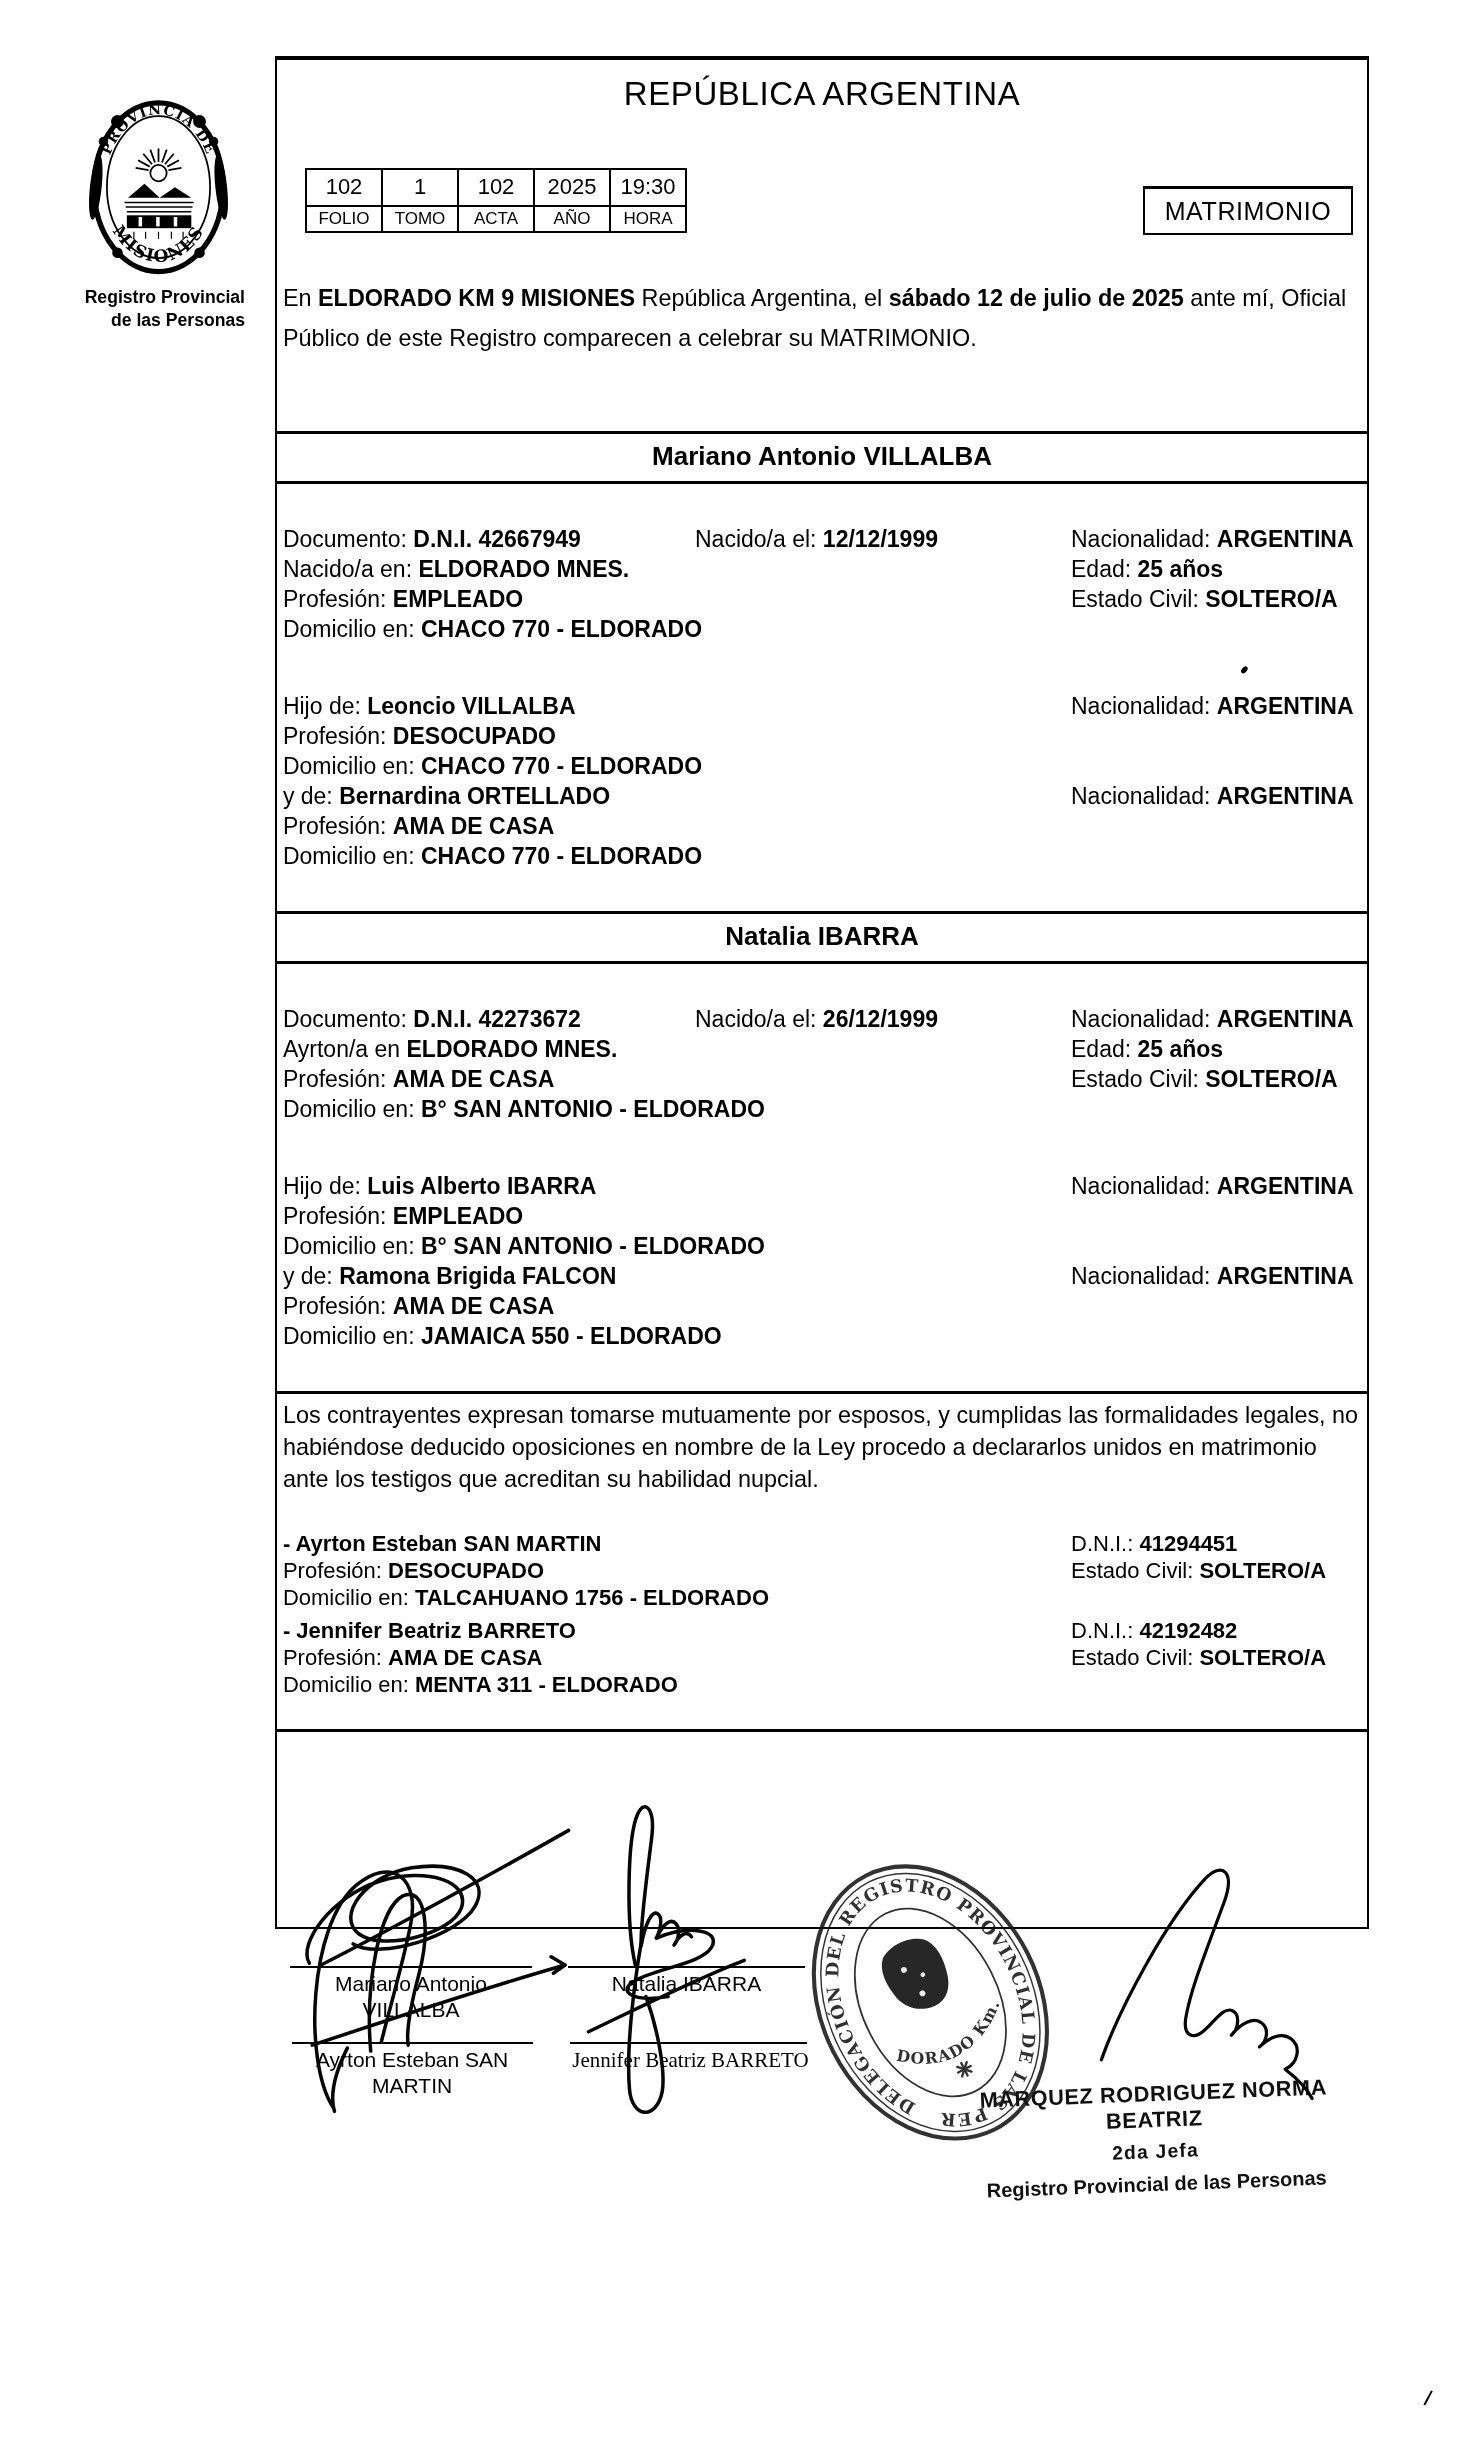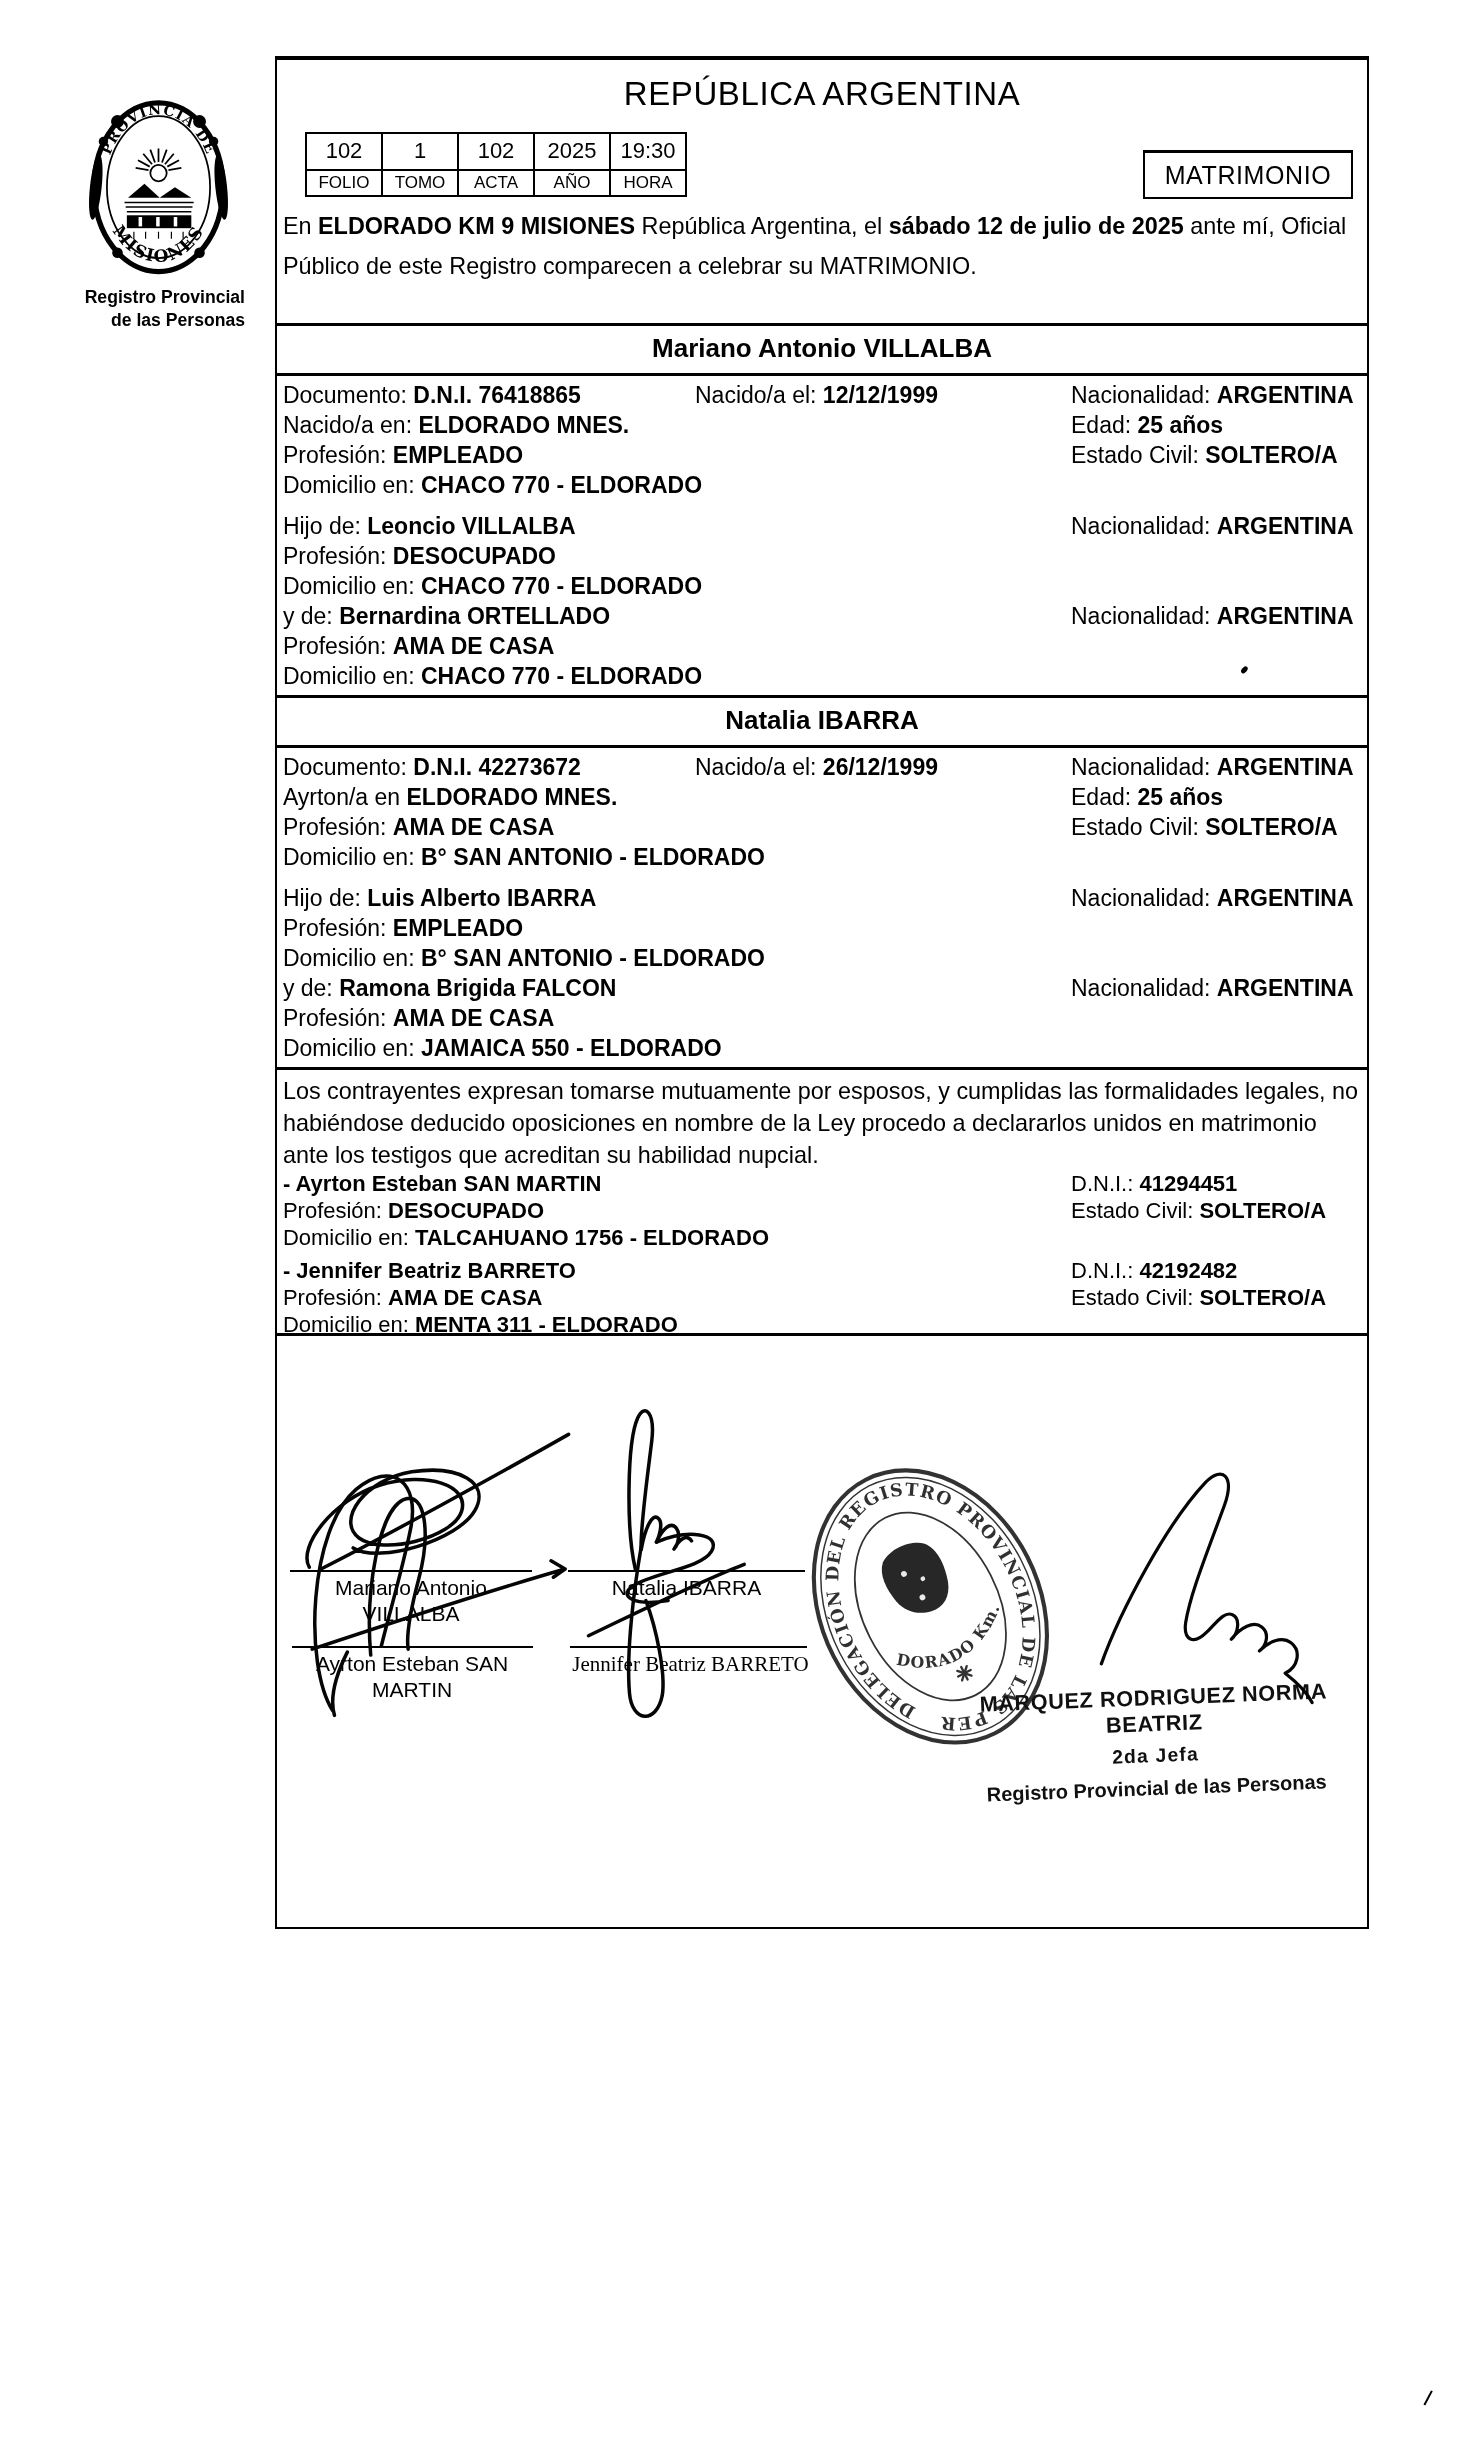--- a/index.html
+++ b/index.html
@@ -5,21 +5,21 @@
   html,body{margin:0;padding:0;background:#fff;}
   .page{position:relative;width:1477px;height:2462px;background:#fff;overflow:hidden;
         font-family:"Liberation Sans",sans-serif;color:#000;}
   
   .seal-wrap{position:absolute;left:87px;top:98px;width:143px;height:183px;}
   .seal-caption{position:absolute;left:69px;top:286px;width:176px;text-align:right;
         font-size:17.6px;font-weight:700;line-height:23.4px;}
   
   .main-box{position:absolute;left:275px;top:56px;width:1094px;height:1873px;
         border:2.3px solid #000;border-top-width:4.7px;box-sizing:border-box;
-        display:flex;flex-direction:column;}
+        display:flex;flex-direction:column;gap:36px;}
   .title-row{height:66px;text-align:center;font-size:33px;letter-spacing:0.6px;
         padding-top:15px;box-sizing:border-box;}
   .refs-row{height:71px;position:relative;}
   table.refs{position:absolute;left:28px;top:5.9px;border-collapse:collapse;}
   table.refs td{border:2.3px solid #000;text-align:center;padding:0;}
   table.refs .val td{width:74px;height:35px;font-size:22px;}
   table.refs .lab td{height:24.6px;font-size:17px;border-top-width:2.9px;}
   .matrimonio-box{position:absolute;left:866px;top:24px;width:210px;height:49px;
         border:2.3px solid #000;border-top-width:3.5px;box-sizing:border-box;text-align:center;
         font-size:25px;line-height:44px;letter-spacing:0.6px;}
@@ -151,21 +151,21 @@
       <div class="matrimonio-box">MATRIMONIO</div>
     </div>
 
     <div class="intro">
       <span>En </span><b>ELDORADO KM 9 MISIONES</b><span>  República Argentina, el </span><b>sábado 12 de julio de 2025</b><span> ante mí, Oficial Público de este Registro comparecen a celebrar su MATRIMONIO.</span>
     </div>
 
     <div class="sec-h">Mariano Antonio VILLALBA</div>
     <div class="fields">
       <div class="frow">
-        <span class="c1"><span>Documento: </span><b>D.N.I. 76418865</b></span>
+        <span class="c1"><span>Documento: </span><b>D.N.I. 42667949</b></span>
         <span class="c2"><span>Nacido/a el: </span><b>12/12/1999</b></span>
         <span class="c3"><span>Nacionalidad: </span><b>ARGENTINA</b></span>
       </div>
       <div class="frow">
         <span class="c1"><span>Nacido/a en: </span><b>ELDORADO MNES.</b></span>
         <span class="c3"><span>Edad: </span><b>25 años</b></span>
       </div>
       <div class="frow">
         <span class="c1"><span>Profesión: </span><b>EMPLEADO</b></span>
         <span class="c3"><span>Estado Civil: </span><b>SOLTERO/A</b></span>

